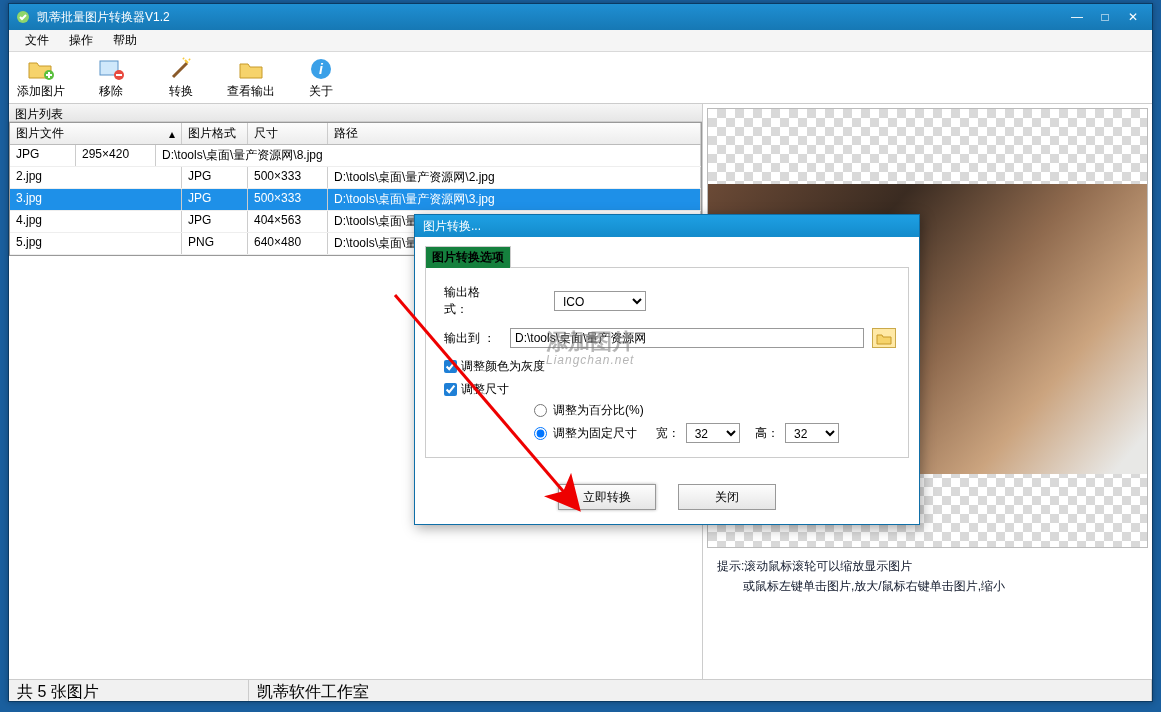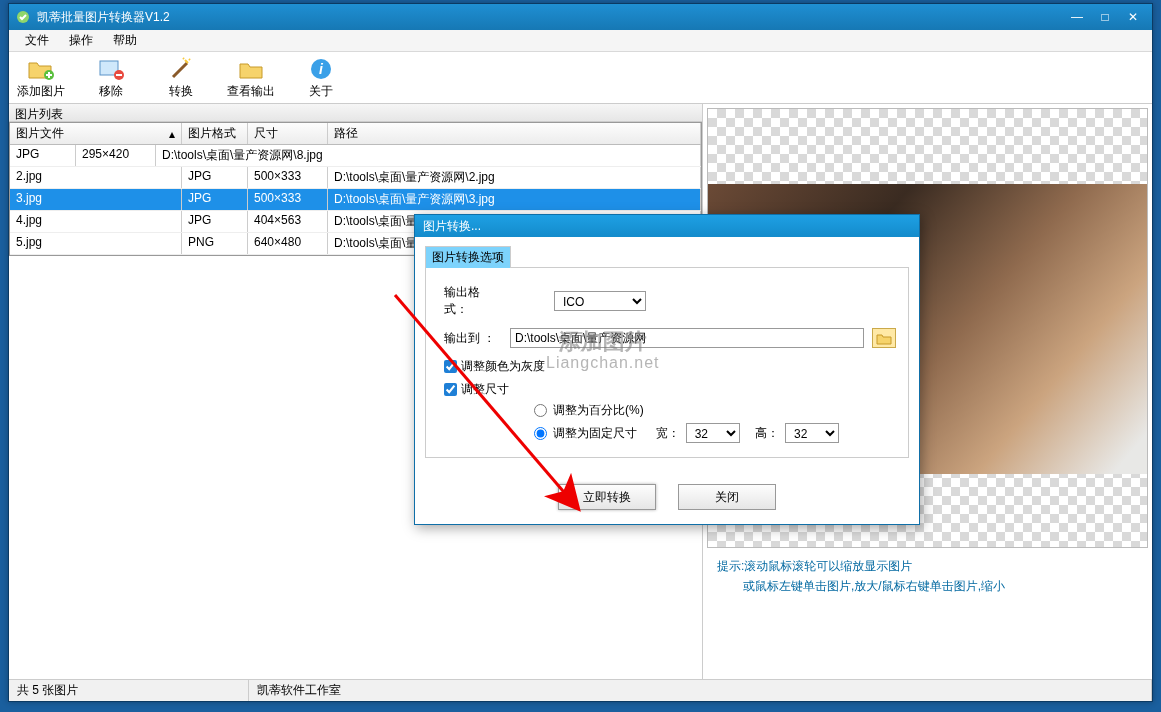--- a/index.html
+++ b/index.html
@@ -20,47 +20,47 @@
 .grid { border: 1px solid #999; margin: 0; }
 .gh { display: flex; background: linear-gradient(#fdfdfd,#ececec); border-bottom: 1px solid #bbb; font-size: 12px; }
 .gh > div, .gr > div { padding: 2px 6px; border-right: 1px solid #ccc; overflow: hidden; white-space: nowrap; }
 .c0 { flex: 0 0 172px; } .c1 { flex: 0 0 66px; } .c2 { flex: 0 0 80px; } .c3 { flex: 1; }
 .gh .c0 { display: flex; justify-content: space-between; align-items: center; }
 .gr { display: flex; font-size: 12px; border-bottom: 1px solid #eee; background: #fff; }
 .gr.sel { background: #1e90e8; color: #fff; justify-content: center; }
 .right { flex: 1; display: flex; flex-direction: column; padding: 4px; }
 .preview { flex: 0 0 440px; background-image: repeating-conic-gradient(#d9d9d9 0 25%, #fff 0 50%); background-size: 18px 18px; border: 1px solid #bbb; position: relative; overflow: hidden; }
 .preview .img { position: absolute; left: 0; top: 75px; right: 0; height: 290px; background: linear-gradient(130deg,#6b4a36 0%, #3a2b21 30%, #8f6a4e 55%, #cba47f 75%, #e8e8e6 95%); }
-.hint { font-size: 12px; color: #0369a1; padding: 8px 10px; line-height: 1.7; }
-.statusbar { height: 22px; background: #f1f1f1; border-top: 1px solid #ccc; display: flex; font-size: 12px; }
+.hint { font-size: 12px; color: #0f172a; padding: 8px 10px; line-height: 1.7; }
+.statusbar { height: 22px; background: #f1f1f1; border-top: 1px solid #ccc; display: flex; font-size: 16px; }
 .statusbar > div { padding: 2px 8px; border-right: 1px solid #ccc; }
 .statusbar .s0 { flex: 0 0 240px; } .statusbar .s1 { flex: 1; }
 
 .dialog { position: absolute; left: 414px; top: 214px; width: 506px; background: #fff; border: 1px solid #0f6fa8; box-shadow: 2px 3px 12px rgba(0,0,0,.35); }
 .dlg-title { height: 22px; background: linear-gradient(#1ea0e4,#138bcb); color: #fff; font-size: 12px; display: flex; align-items: center; padding: 8px 8px; }
 .dlg-body { padding: 8px 10px 14px 10px; font-size: 12px; }
-.fieldset-label { display: inline-block; padding: 2px 6px; border: 1px solid #ccc; border-bottom: none; background: #7dd3fc; position: relative; top: 1px; }
+.fieldset-label { display: inline-block; padding: 2px 6px; border: 1px solid #ccc; border-bottom: none; background: #15803d; position: relative; top: 1px; font-weight: bold; }
 .fieldset { border: 1px solid #ccc; padding: 16px 12px 12px 18px; }
 .frow { display: flex; align-items: center; margin-bottom: 10px; gap: 8px; }
 .frow .lbl { width: 58px; }
 select, input[type=text] { font-size: 12px; padding: 2px 4px; border: 1px solid #999; height: 20px; background: #fff; }
 .combo { width: 92px; margin-left: 44px; }
 .path { flex: 1; border: 1px solid #4aa3e0; }
 .browse { width: 24px; height: 20px; background: #ffe9a6; border: 1px solid #caa94a; display: flex; align-items: center; justify-content: center; cursor: pointer; }
 .chk { display: flex; align-items: center; gap: 4px; margin-left: 0; margin-bottom: 6px; }
 .chk input { accent-color: #1e7fd6; }
 .radio-group { margin-left: 90px; margin-top: -4px; }
 .radio-row { display: flex; align-items: center; gap: 6px; padding: 2px 0; }
 .szsel { width: 54px; }
 .dlg-buttons { display: flex; justify-content: center; gap: 22px; padding: 12px 0 14px 0; background: #fff; }
 .dlg-buttons button { width: 98px; height: 26px; font-size: 12px; background: linear-gradient(#fdfdfd,#e6e6e6); border: 1px solid #999; cursor: pointer; }
 .dlg-buttons button.primary { box-shadow: 0 0 3px rgba(0,0,0,.3); }
 
 .watermark { position: absolute; left: 546px; top: 330px; font-size: 22px; color: rgba(120,120,120,.55); font-weight: bold; pointer-events: none; font-family: "SimHei", sans-serif; text-align: center; line-height: 1.1; }
-.watermark small { font-size: 16px; display: block; color: rgba(120,120,120,.55); font-weight: normal; letter-spacing: 1px; }
+.watermark small { font-size: 12px; display: block; color: rgba(120,120,120,.55); font-weight: normal; letter-spacing: 1px; font-style: italic; }
 
 .arrow { position: absolute; left: 390px; top: 290px; width: 200px; height: 225px; pointer-events: none; }
 </style>
 </head>
 <body>
 
 <div class="app">
   <div class="titlebar">
     <span class="icon">
       <svg width="16" height="16">

